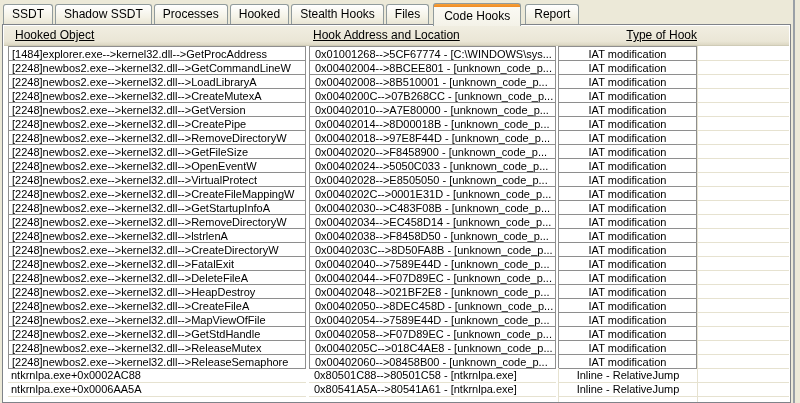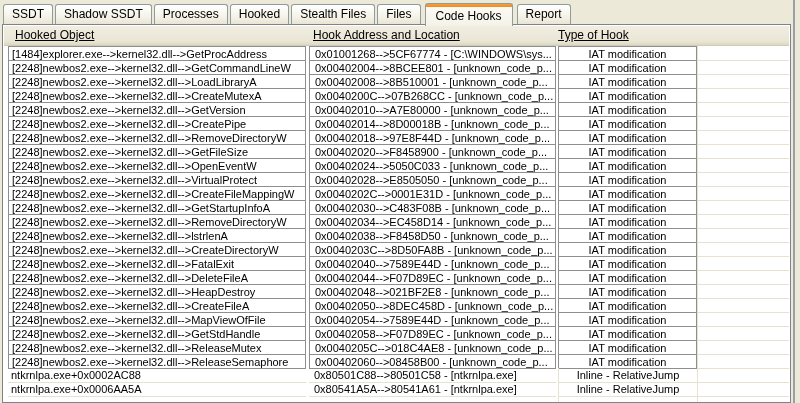--- a/index.html
+++ b/index.html
@@ -41,21 +41,21 @@
     background:linear-gradient(180deg,#F1EEE1 0%,#EAE6D6 80%,#DDD8C4 100%);
     border-bottom:1px solid #CFCBB6;
     text-decoration:underline;
   }
   .hcell{
     box-sizing:border-box;position:relative;
     font-size:12px;line-height:19px;color:#000;white-space:nowrap;overflow:hidden;
   }
   .hcell.h1{flex:0 0 298px;margin-right:3px;padding-left:7px;}
   .hcell.h2{flex:0 0 247px;margin-right:2px;padding-left:4px;}
-  .hcell.h3{flex:0 0 139px;text-align:left;}
+  .hcell.h3{flex:0 0 139px;text-align:right;}
   .hcell.h4{flex:1 1 auto;}
   .hcell.h2::before,.hcell.h3::before,.hcell.h4::before{
     content:"";position:absolute;left:-2px;top:3px;bottom:3px;width:1px;background:#A5A294;
   }
 
   .tbody{position:relative;}
   .trow{display:flex;height:15px;padding-left:4px;}
   .trow + .trow{margin-top:-1px;}
   .cell{
     box-sizing:border-box;font-size:11px;line-height:12px;padding-top:1px;
@@ -77,21 +77,21 @@
   }
 </style>
 </head>
 <body>
 
 <div class="tab-bar">
   <div class="tab">SSDT</div>
   <div class="tab">Shadow SSDT</div>
   <div class="tab">Processes</div>
   <div class="tab">Hooked</div>
-  <div class="tab">Stealth Files</div>
+  <div class="tab">Stealth Hooks</div>
   <div class="tab">Files</div>
   <div class="tab active">Code Hooks</div>
   <div class="tab">Report</div>
 </div>
 
 <div class="panel">
   <div class="thead">
     <div class="hcell h1">Hooked Object</div>
     <div class="hcell h2">Hook Address and Location</div>
     <div class="hcell h3">Type of Hook</div>

